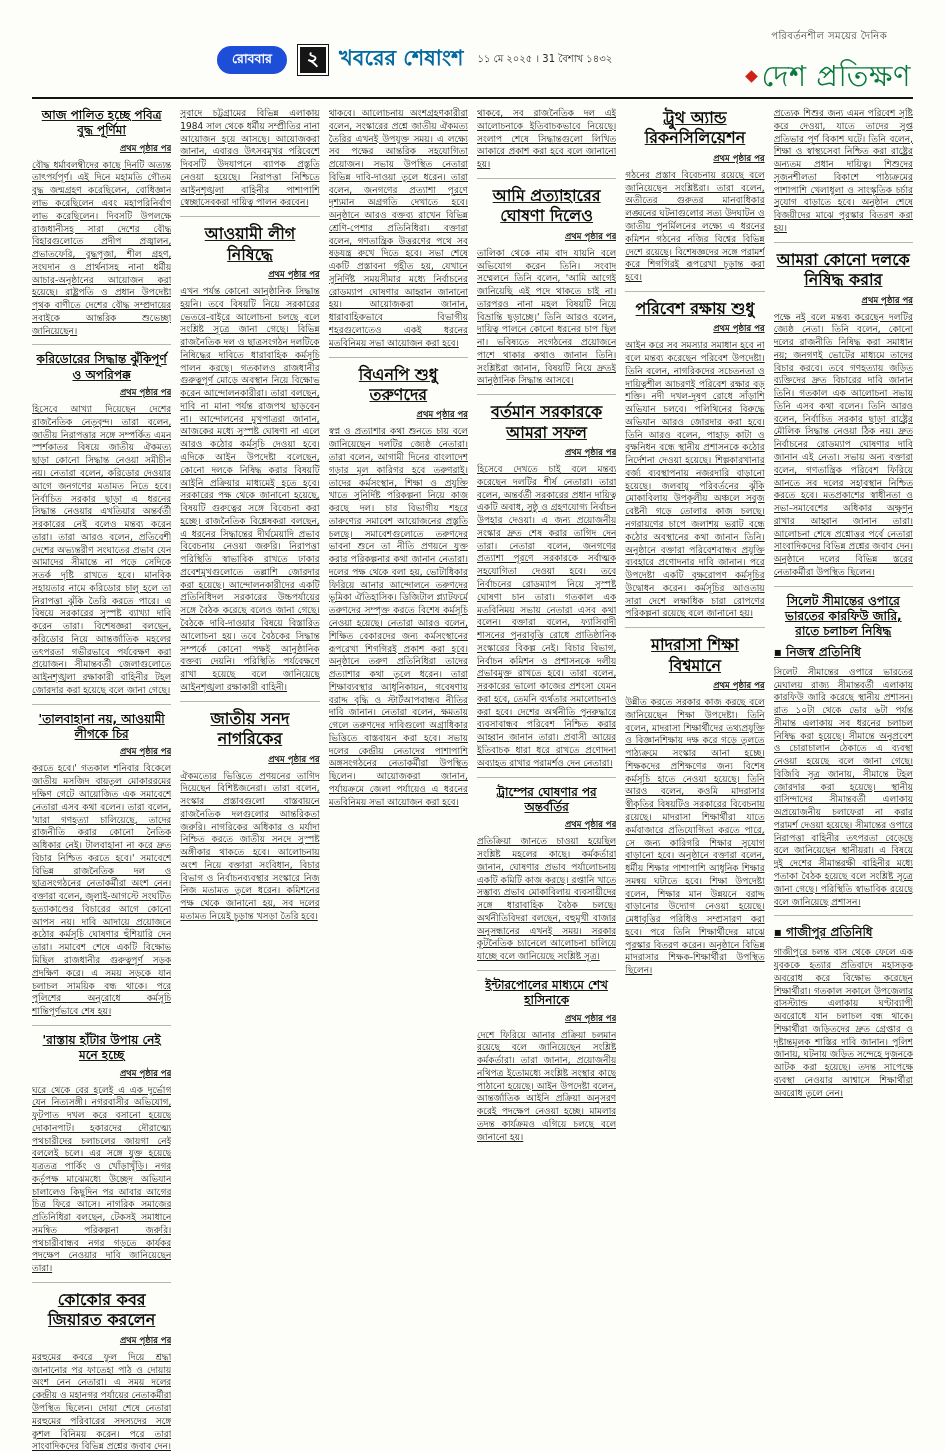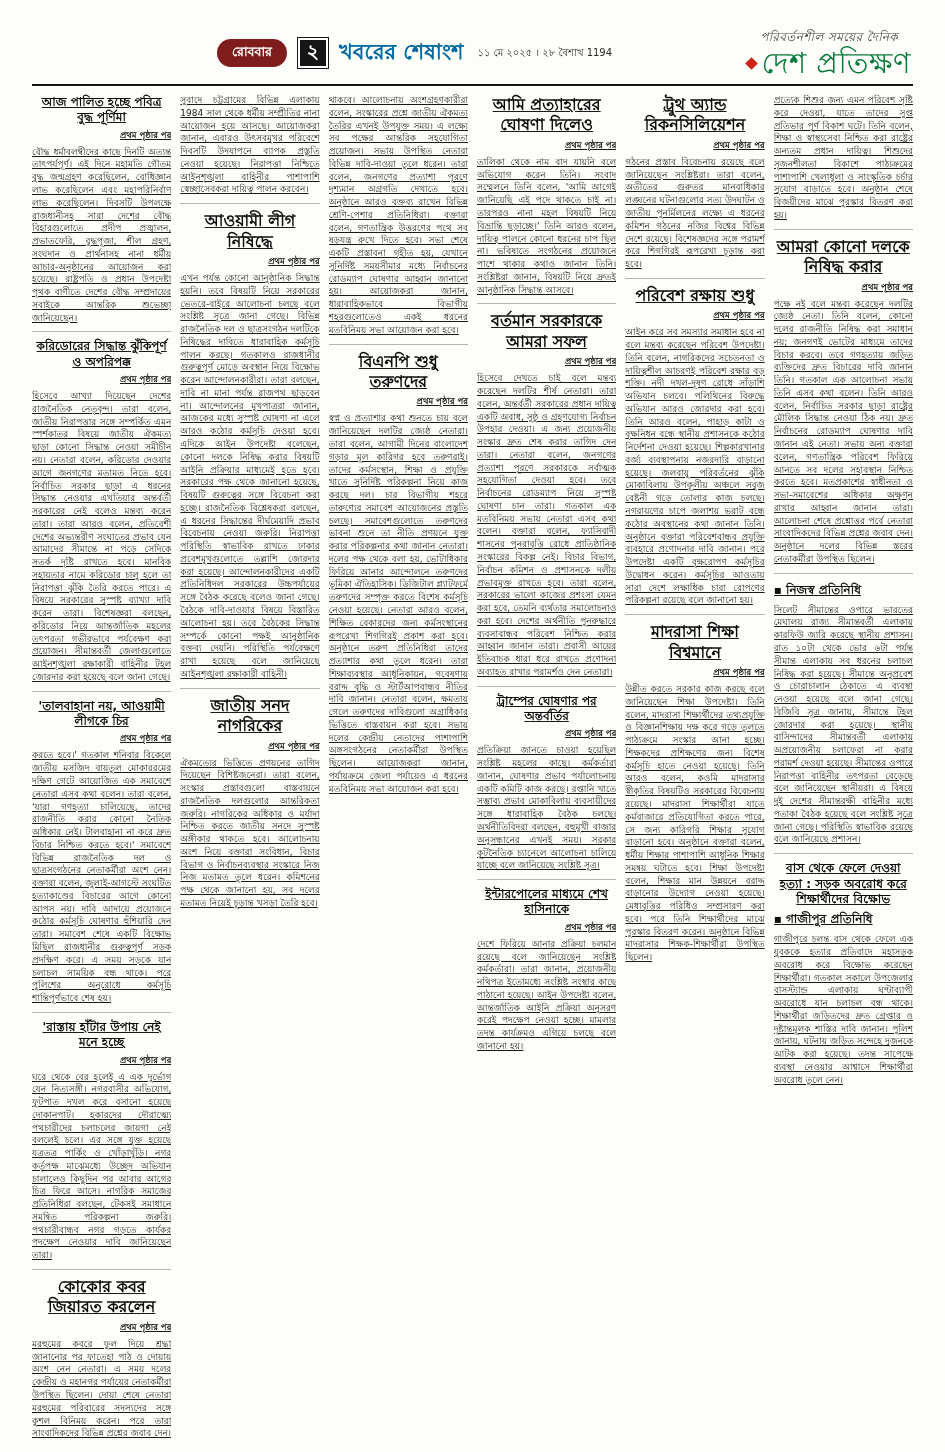--- a/index.html
+++ b/index.html
@@ -14,33 +14,33 @@
   .page { width: 945px; height: 1452px; padding: 28px 32px 0; overflow: hidden; }
 
   
   .masthead-bar {
     display: flex; align-items: center; justify-content: space-between;
     border-bottom: 2px solid #141414;
     padding-bottom: 6px; min-height: 46px;
   }
   .head-left { display: flex; align-items: center; gap: 10px; margin-left: 185px; }
   .day-pill {
-    background: #7f1d1d; color: #fff; border-radius: 15px;
+    background: #1d4ed8; color: #fff; border-radius: 15px;
     padding: 4px 15px; font-size: 12.5px; font-weight: bold; white-space: nowrap;
   }
   .pagenum-box {
     width: 32px; height: 32px; background: #161616; color: #fff;
     border: 1.5px solid #161616; box-shadow: inset 0 0 0 2px #fff;
     display: flex; align-items: center; justify-content: center;
     font-size: 19px; font-weight: bold; flex: 0 0 auto;
   }
   .section-title { font-size: 21px; font-weight: bold; color: #0369a1; white-space: nowrap; }
   .date-line { font-size: 10px; color: #2a2a2a; margin-left: 4px; white-space: nowrap; }
   .logo-block { text-align: center; padding-right: 2px; }
-  .tagline { font-size: 12px; color: #444; letter-spacing: .4px; margin-bottom: 1px; font-style: italic; }
+  .tagline { font-size: 10px; color: #444; letter-spacing: .4px; margin-bottom: 17px; }
   .logo-row { display: flex; align-items: center; gap: 5px; }
   .emblem {
     width: 9px; height: 9px; transform: rotate(45deg);
     display: inline-block; flex: 0 0 auto;
   }
   .logo-name { font-size: 29px; font-weight: normal; line-height: 1; letter-spacing: .5px; }
 
   
   .columns {
     display: flex; gap: 9px; padding-top: 8px;
@@ -67,21 +67,21 @@
 </style>
 </head>
 <body>
 
 <div class="page">
   <header class="masthead-bar">
     <div class="head-left">
       <span class="day-pill">রোববার</span>
       <span class="pagenum-box">২</span>
       <span class="section-title">খবরের শেষাংশ</span>
-      <span class="date-line">১১ মে ২০২৫ । ২৮ বৈশাখ 1194</span>
+      <span class="date-line">১১ মে ২০২৫ । 31 বৈশাখ ১৪৩২</span>
     </div>
     <div class="logo-block">
       <div class="tagline">পরিবর্তনশীল সময়ের দৈনিক</div>
       <div class="logo-row">
         <span class="emblem" style="background: rgb(207, 35, 24);"></span>
         <span class="logo-name" style="color: rgb(10, 122, 60);">দেশ প্রতিক্ষণ</span>
       </div>
     </div>
   </header>
   <main class="columns">
@@ -148,20 +148,24 @@
   </article>
 
   <article class="article">
     <h2 class="headline">বিএনপি শুধু তরুণদের</h2>
     <div class="continued">প্রথম পৃষ্ঠার পর</div>
 
     <p class="body">স্বপ্ন ও প্রত্যাশার কথা শুনতে চায় বলে জানিয়েছেন দলটির জ্যেষ্ঠ নেতারা। তারা বলেন, আগামী দিনের বাংলাদেশ গড়ার মূল কারিগর হবে তরুণরাই। তাদের কর্মসংস্থান, শিক্ষা ও প্রযুক্তি খাতে সুনির্দিষ্ট পরিকল্পনা নিয়ে কাজ করছে দল। চার বিভাগীয় শহরে তারুণ্যের সমাবেশ আয়োজনের প্রস্তুতি চলছে। সমাবেশগুলোতে তরুণদের ভাবনা শুনে তা নীতি প্রণয়নে যুক্ত করার পরিকল্পনার কথা জানান নেতারা। দলের পক্ষ থেকে বলা হয়, ভোটাধিকার ফিরিয়ে আনার আন্দোলনে তরুণদের ভূমিকা ঐতিহাসিক। ডিজিটাল প্ল্যাটফর্মে তরুণদের সম্পৃক্ত করতে বিশেষ কর্মসূচি নেওয়া হয়েছে। নেতারা আরও বলেন, শিক্ষিত বেকারদের জন্য কর্মসংস্থানের রূপরেখা শিগগিরই প্রকাশ করা হবে। অনুষ্ঠানে তরুণ প্রতিনিধিরা তাদের প্রত্যাশার কথা তুলে ধরেন। তারা শিক্ষাব্যবস্থার আধুনিকায়ন, গবেষণায় বরাদ্দ বৃদ্ধি ও স্টার্টআপবান্ধব নীতির দাবি জানান। নেতারা বলেন, ক্ষমতায় গেলে তরুণদের দাবিগুলো অগ্রাধিকার ভিত্তিতে বাস্তবায়ন করা হবে। সভায় দলের কেন্দ্রীয় নেতাদের পাশাপাশি অঙ্গসংগঠনের নেতাকর্মীরা উপস্থিত ছিলেন। আয়োজকরা জানান, পর্যায়ক্রমে জেলা পর্যায়েও এ ধরনের মতবিনিময় সভা আয়োজন করা হবে।</p>
   </article>
 </div>
       <div class="column">
+  <article class="article">
+
+    <p class="body">থাকবে, সব রাজনৈতিক দল এই আলোচনাকে ইতিবাচকভাবে নিয়েছে। সংলাপ শেষে সিদ্ধান্তগুলো লিখিত আকারে প্রকাশ করা হবে বলে জানানো হয়।</p>
+  </article>
 
   <article class="article">
     <h2 class="headline">আমি প্রত্যাহারের ঘোষণা দিলেও</h2>
     <div class="continued">প্রথম পৃষ্ঠার পর</div>
 
     <p class="body">তালিকা থেকে নাম বাদ যায়নি বলে অভিযোগ করেন তিনি। সংবাদ সম্মেলনে তিনি বলেন, 'আমি আগেই জানিয়েছি এই পদে থাকতে চাই না। তারপরও নানা মহল বিষয়টি নিয়ে বিভ্রান্তি ছড়াচ্ছে।' তিনি আরও বলেন, দায়িত্ব পালনে কোনো ধরনের চাপ ছিল না। ভবিষ্যতে সংগঠনের প্রয়োজনে পাশে থাকার কথাও জানান তিনি। সংশ্লিষ্টরা জানান, বিষয়টি নিয়ে দ্রুতই আনুষ্ঠানিক সিদ্ধান্ত আসবে।</p>
   </article>
 
   <article class="article">
     <h2 class="headline">বর্তমান সরকারকে আমরা সফল</h2>
@@ -213,26 +217,26 @@
   </article>
 
   <article class="article">
     <h2 class="headline">আমরা কোনো দলকে নিষিদ্ধ করার</h2>
     <div class="continued">প্রথম পৃষ্ঠার পর</div>
 
     <p class="body">পক্ষে নই বলে মন্তব্য করেছেন দলটির জ্যেষ্ঠ নেতা। তিনি বলেন, কোনো দলের রাজনীতি নিষিদ্ধ করা সমাধান নয়; জনগণই ভোটের মাধ্যমে তাদের বিচার করবে। তবে গণহত্যায় জড়িত ব্যক্তিদের দ্রুত বিচারের দাবি জানান তিনি। গতকাল এক আলোচনা সভায় তিনি এসব কথা বলেন। তিনি আরও বলেন, নির্বাচিত সরকার ছাড়া রাষ্ট্রের মৌলিক সিদ্ধান্ত নেওয়া ঠিক নয়। দ্রুত নির্বাচনের রোডম্যাপ ঘোষণার দাবি জানান এই নেতা। সভায় অন্য বক্তারা বলেন, গণতান্ত্রিক পরিবেশ ফিরিয়ে আনতে সব দলের সহাবস্থান নিশ্চিত করতে হবে। মতপ্রকাশের স্বাধীনতা ও সভা-সমাবেশের অধিকার অক্ষুণ্ন রাখার আহ্বান জানান তারা। আলোচনা শেষে প্রশ্নোত্তর পর্বে নেতারা সাংবাদিকদের বিভিন্ন প্রশ্নের জবাব দেন। অনুষ্ঠানে দলের বিভিন্ন স্তরের নেতাকর্মীরা উপস্থিত ছিলেন।</p>
   </article>
 
   <article class="article">
+    <h2 class="headline headline-sm">সিলেট সীমান্তের ওপারে ভারতের কারফিউ জারি, রাতে চলাচল নিষিদ্ধ</h2>
 
     <div class="byline">নিজস্ব প্রতিনিধি</div>
     <p class="body">সিলেট সীমান্তের ওপারে ভারতের মেঘালয় রাজ্য সীমান্তবর্তী এলাকায় কারফিউ জারি করেছে স্থানীয় প্রশাসন। রাত ১০টা থেকে ভোর ৬টা পর্যন্ত সীমান্ত এলাকায় সব ধরনের চলাচল নিষিদ্ধ করা হয়েছে। সীমান্তে অনুপ্রবেশ ও চোরাচালান ঠেকাতে এ ব্যবস্থা নেওয়া হয়েছে বলে জানা গেছে। বিজিবি সূত্র জানায়, সীমান্তে টহল জোরদার করা হয়েছে। স্থানীয় বাসিন্দাদের সীমান্তবর্তী এলাকায় অপ্রয়োজনীয় চলাফেরা না করার পরামর্শ দেওয়া হয়েছে। সীমান্তের ওপারে নিরাপত্তা বাহিনীর তৎপরতা বেড়েছে বলে জানিয়েছেন স্থানীয়রা। এ বিষয়ে দুই দেশের সীমান্তরক্ষী বাহিনীর মধ্যে পতাকা বৈঠক হয়েছে বলে সংশ্লিষ্ট সূত্রে জানা গেছে। পরিস্থিতি স্বাভাবিক রয়েছে বলে জানিয়েছে প্রশাসন।</p>
   </article>
 
   <article class="article">
-    <h2 class="headline headline-sm">বাস থেকে ফেলে দেওয়া হত্যা : সড়ক অবরোধ করে শিক্ষার্থীদের বিক্ষোভ</h2>
 
     <div class="byline">গাজীপুর প্রতিনিধি</div>
     <p class="body">গাজীপুরে চলন্ত বাস থেকে ফেলে এক যুবককে হত্যার প্রতিবাদে মহাসড়ক অবরোধ করে বিক্ষোভ করেছেন শিক্ষার্থীরা। গতকাল সকালে উপজেলার বাসস্ট্যান্ড এলাকায় ঘণ্টাব্যাপী অবরোধে যান চলাচল বন্ধ থাকে। শিক্ষার্থীরা জড়িতদের দ্রুত গ্রেপ্তার ও দৃষ্টান্তমূলক শাস্তির দাবি জানান। পুলিশ জানায়, ঘটনায় জড়িত সন্দেহে দুজনকে আটক করা হয়েছে। তদন্ত সাপেক্ষে ব্যবস্থা নেওয়ার আশ্বাসে শিক্ষার্থীরা অবরোধ তুলে নেন।</p>
   </article>
 </div>
     </main>
 </div>
 
 </body></html>

